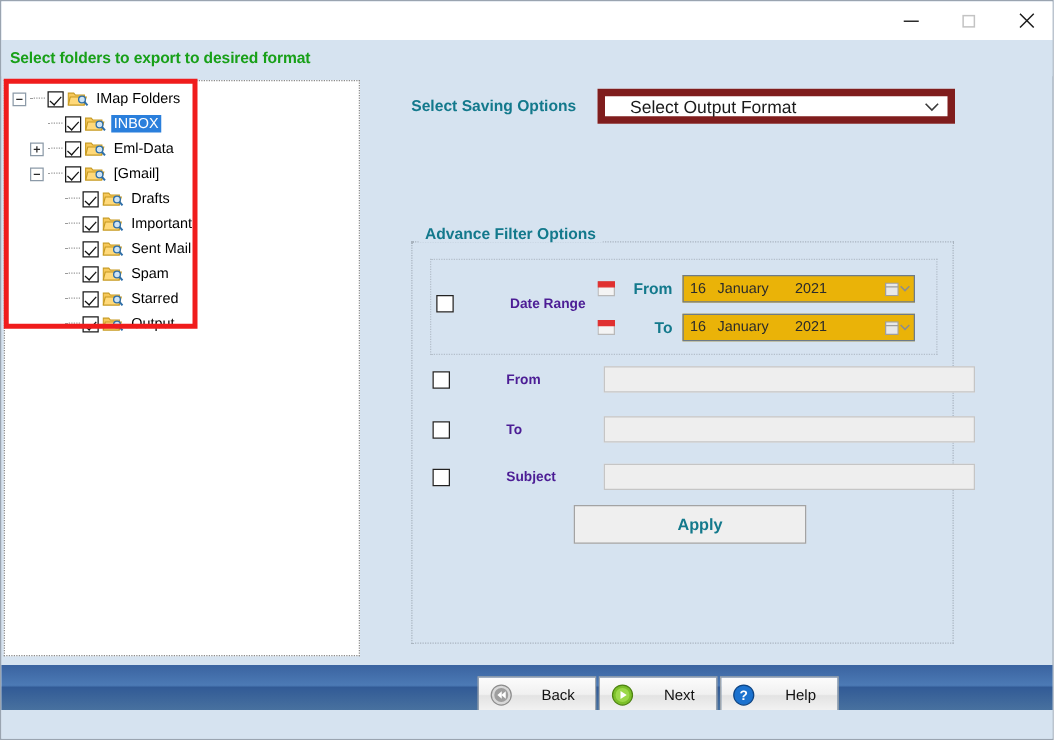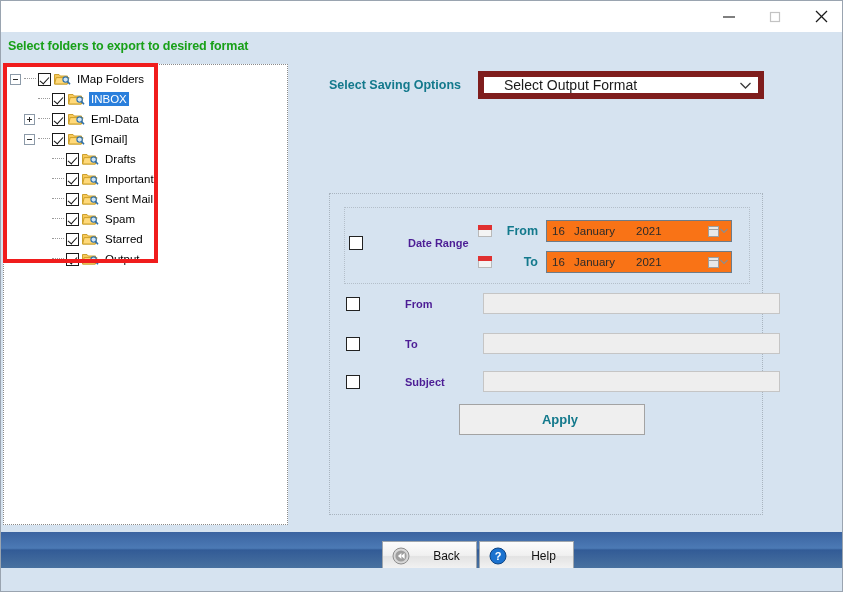--- a/index.html
+++ b/index.html
@@ -263,21 +263,21 @@
   .dl-label {
     width: 38px;
     text-align: right;
     font-size: 12.5px;
     font-weight: bold;
     color: #13798c;
   }
   .datefield {
     width: 186px;
     height: 22px;
-    background: #f97316;
+    background: #eab308;
     border: 1px solid #6e7b87;
     box-sizing: border-box;
     display: flex;
     align-items: center;
     font-size: 11.5px;
     color: #2b2b2b;
   }
   .df-d { padding-left: 5px; width: 22px; }
   .df-m { width: 62px; }
   .df-y { flex: 1; }
@@ -543,20 +543,21 @@
   <div class="combo">
     <div class="combo-text">Select Output Format</div>
     <div class="combo-arrow">
       <svg width="13" height="9" viewBox="0 0 13 9">
           <path d="M1.5 2 L6.5 7 L11.5 2" fill="none" stroke="#3a3a3a" stroke-width="1.3"></path>
         </svg>
     </div>
   </div>
 
   <div class="groupbox"></div>
+  <div class="group-title">Advance Filter Options</div>
   <div class="inner-panel"></div>
 
   <div class="daterange-row">
     <div class="chk"></div>
     <div class="row-lbl">Date Range</div>
   </div>
 
   <div class="date-line from">
     <div class="cal-icon">
       <svg width="14" height="14" viewBox="0 0 14 14">
@@ -634,20 +635,30 @@
             <circle cx="9" cy="9" r="5.6" fill="#9e9e9e"></circle>
             <path d="M9.4 6 L9.4 12 L5.9 9 Z" fill="#fff"></path>
             <path d="M12.6 6 L12.6 12 L9.1 9 Z" fill="#fff"></path>
           </svg>
         </span>
         <span class="lbl">Back</span>
       </div>
       <div class="navbtn">
         <span class="bicon">
           <svg width="18" height="18" viewBox="0 0 18 18">
+            <circle cx="9" cy="9" r="8" fill="#7cc02a" stroke="#4e8411"></circle>
+            <circle cx="9" cy="9" r="5.6" fill="#9cd84a"></circle>
+            <path d="M7.4 5.8 L12.4 9 L7.4 12.2 Z" fill="#fff"></path>
+          </svg>
+        </span>
+        <span class="lbl">Next</span>
+      </div>
+      <div class="navbtn">
+        <span class="bicon">
+          <svg width="18" height="18" viewBox="0 0 18 18">
             <circle cx="9" cy="9" r="8" fill="#1b72cf" stroke="#0d4484"></circle>
             <text x="9" y="13.2" font-size="11" font-weight="bold" fill="#fff" text-anchor="middle" font-family="Liberation Sans">?</text>
           </svg>
         </span>
         <span class="lbl">Help</span>
       </div>
     </div>
   <div class="footer-strip"></div>
 
 </div>

